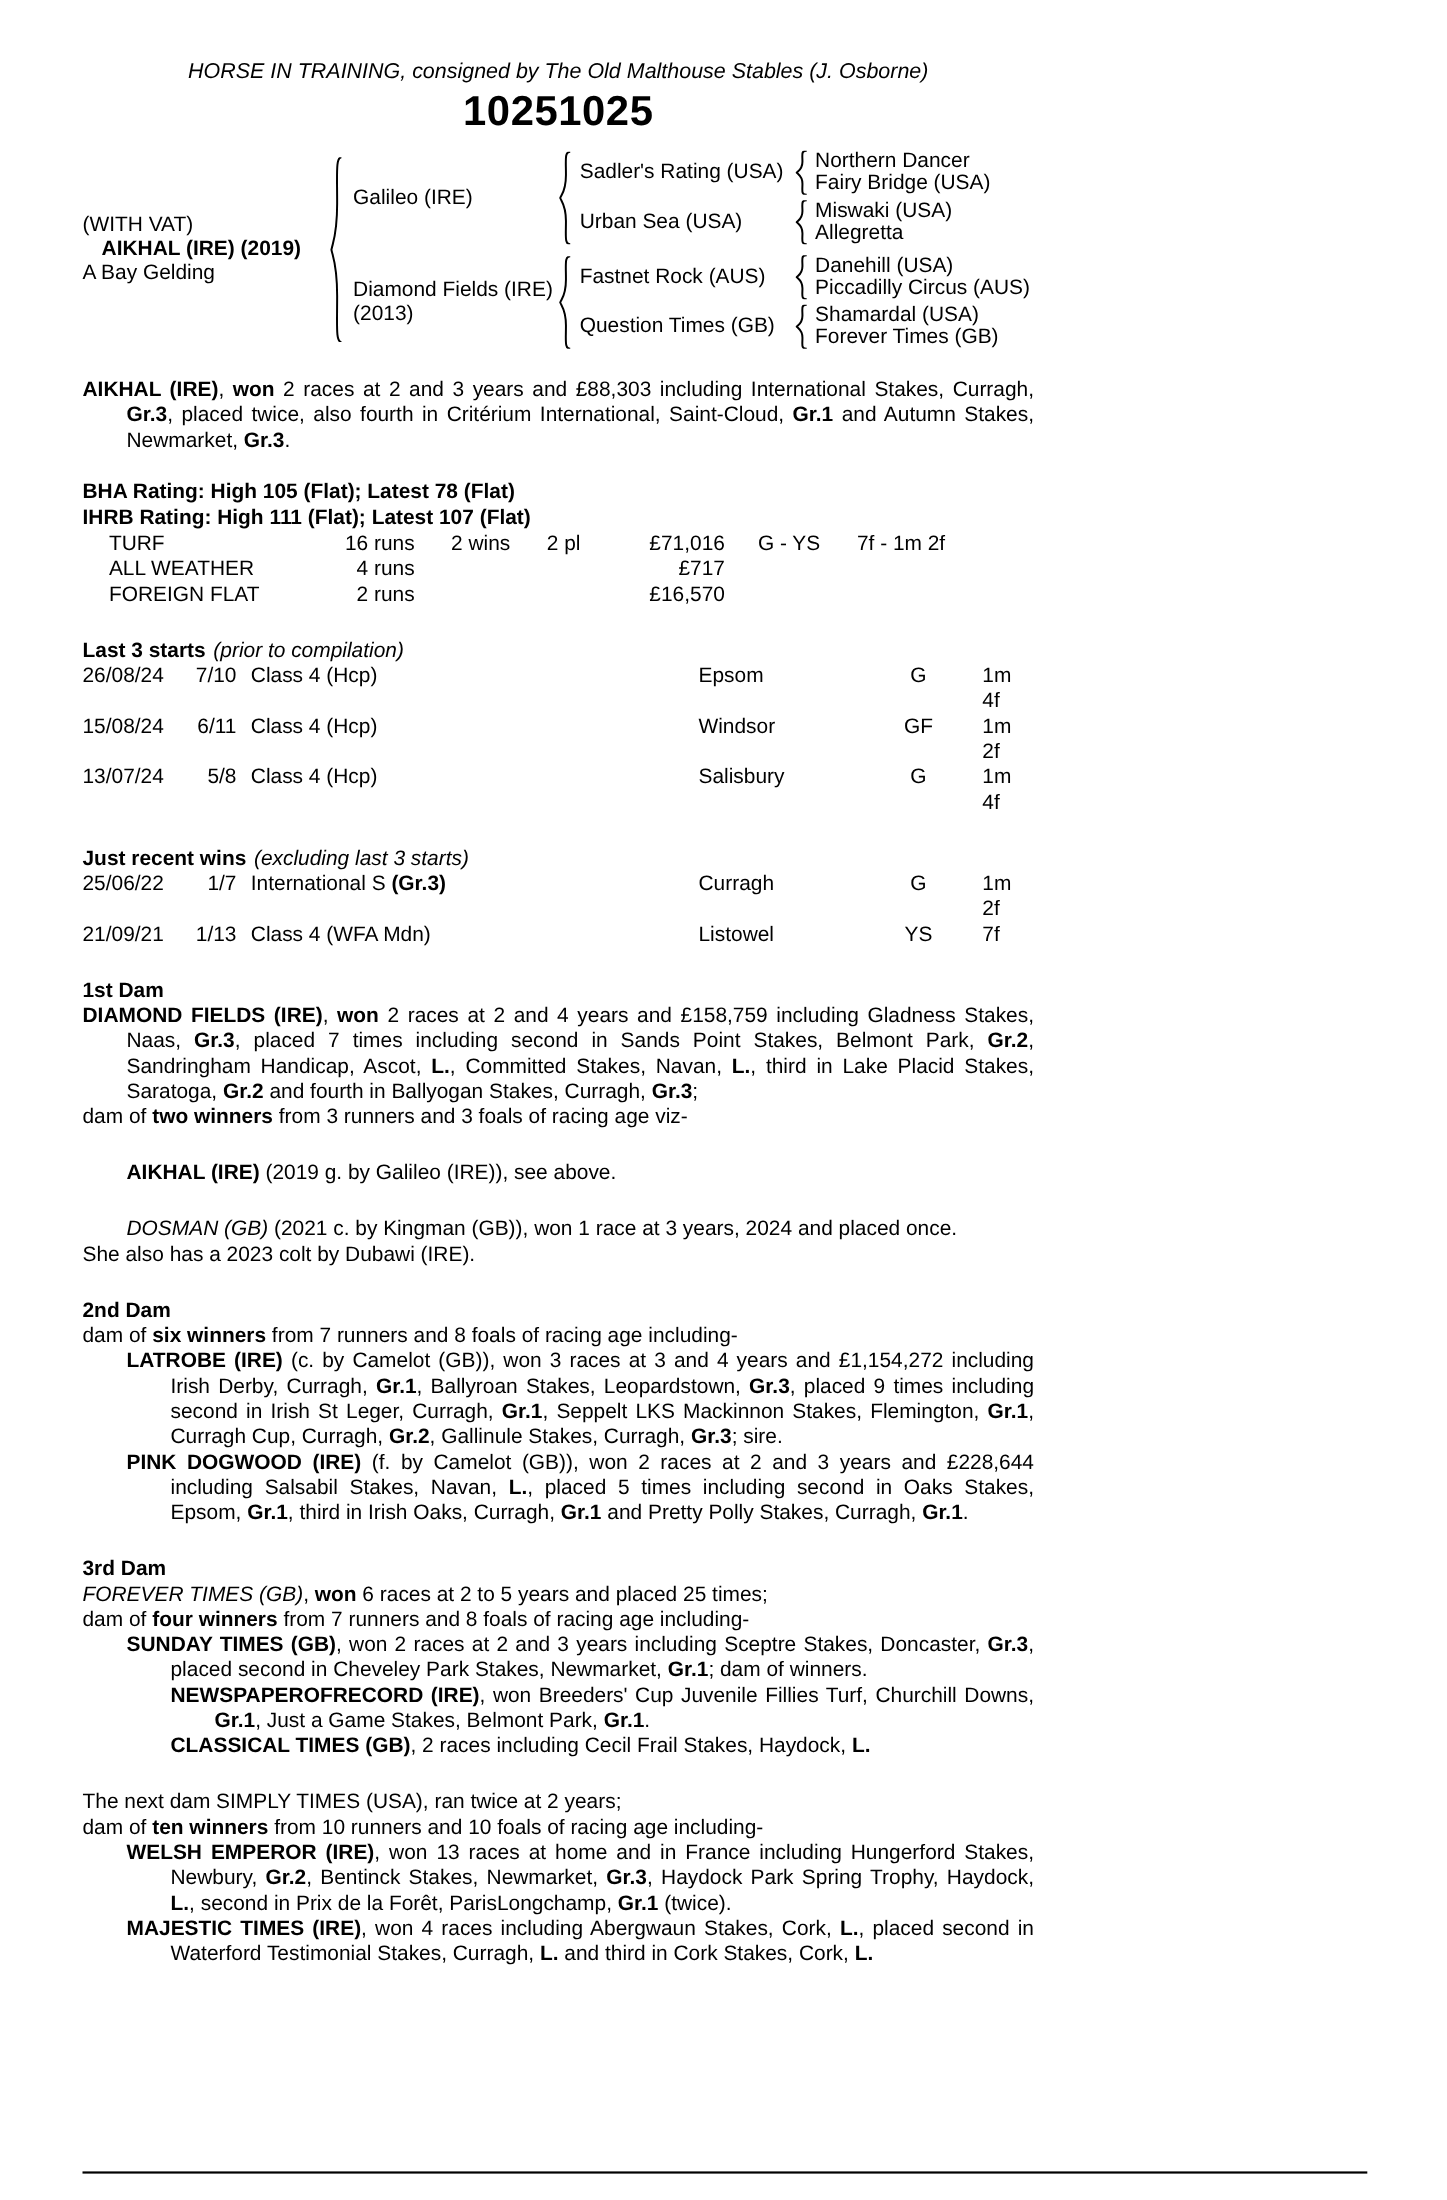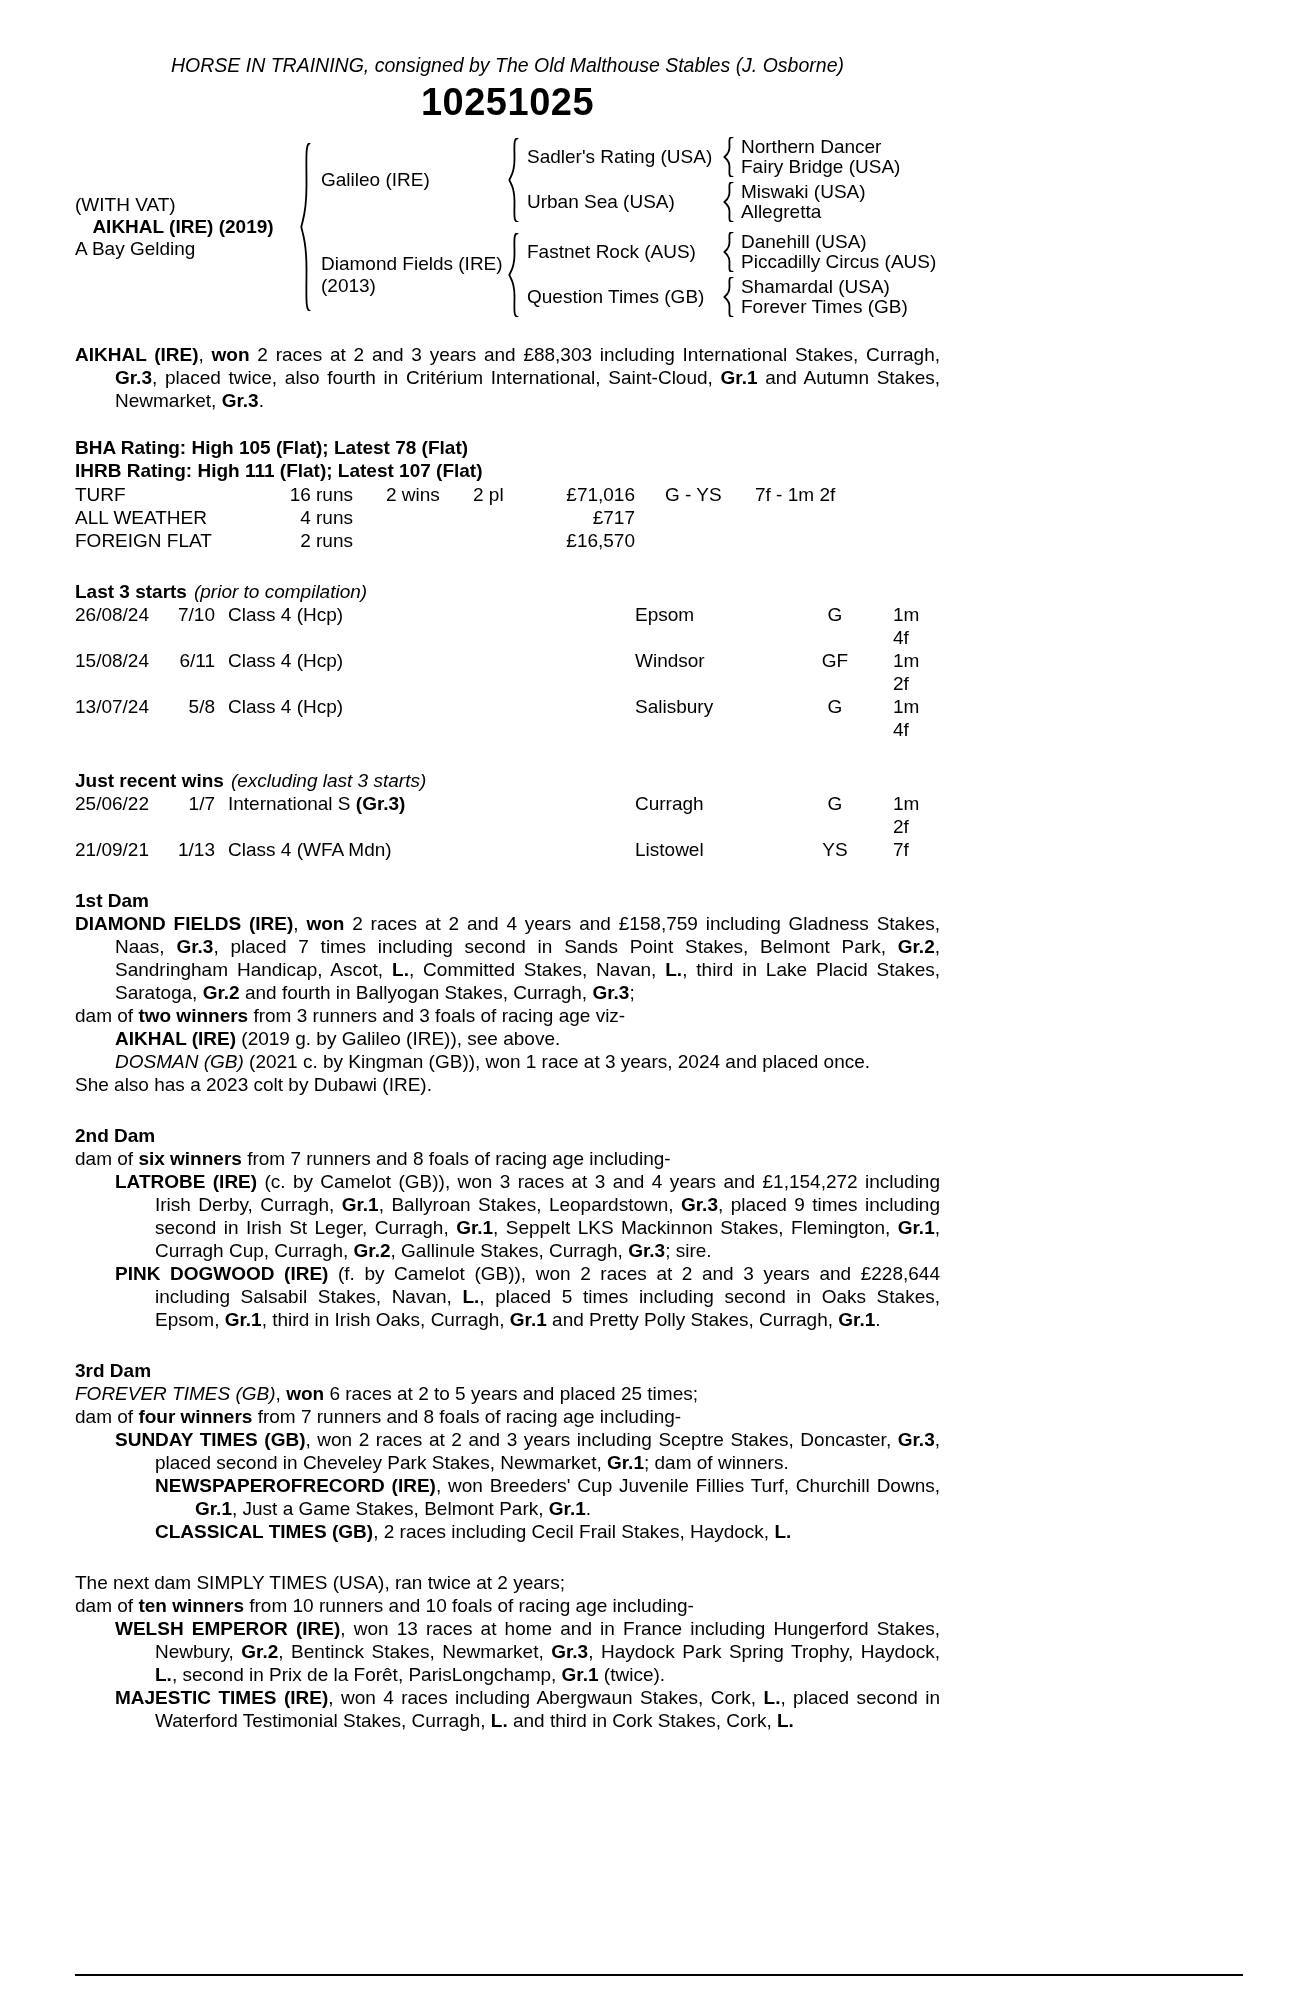--- a/index.html
+++ b/index.html
@@ -34,29 +34,29 @@
   .brace-2 { width:26px; }
   .brace-3 { width:24px; }
   .brace svg { width:13px; display:block; }
   .brace-1 svg { height:168px; }
   .brace-2 svg { height:84px; }
   .brace-3 svg { height:40px; }
 
   
   .p { text-align:justify; }
   .p-hang { padding-left:40px; text-indent:-40px; }
-  .p-ind1 { margin-left:40px; }
+  .p-ind1 { margin-left:40px;margin-top:28px; }
   .p-off1 { padding-left:80px; text-indent:-40px; }
   .p-off2 { padding-left:120px; text-indent:-40px; }
 
   .sec-race { margin-top:26px; }
   .sec-ratings { margin-top:24px; }
   .bold-line { font-weight:bold; }
 
-  .stats { margin-top:1px; }
+  .stats { margin-top:1px;margin-left:24px; }
   .srow { display:flex; }
   .s-surface { width:212px; }
   .s-runs { width:66px; text-align:right; }
   .s-wins { width:120px; padding-left:33px; }
   .s-pl { width:77px; }
   .s-earn { width:85px; text-align:right; }
   .s-going { width:90px; margin-left:30px; }
   .s-dist { }
 
   .sec-starts { margin-top:28px; }

